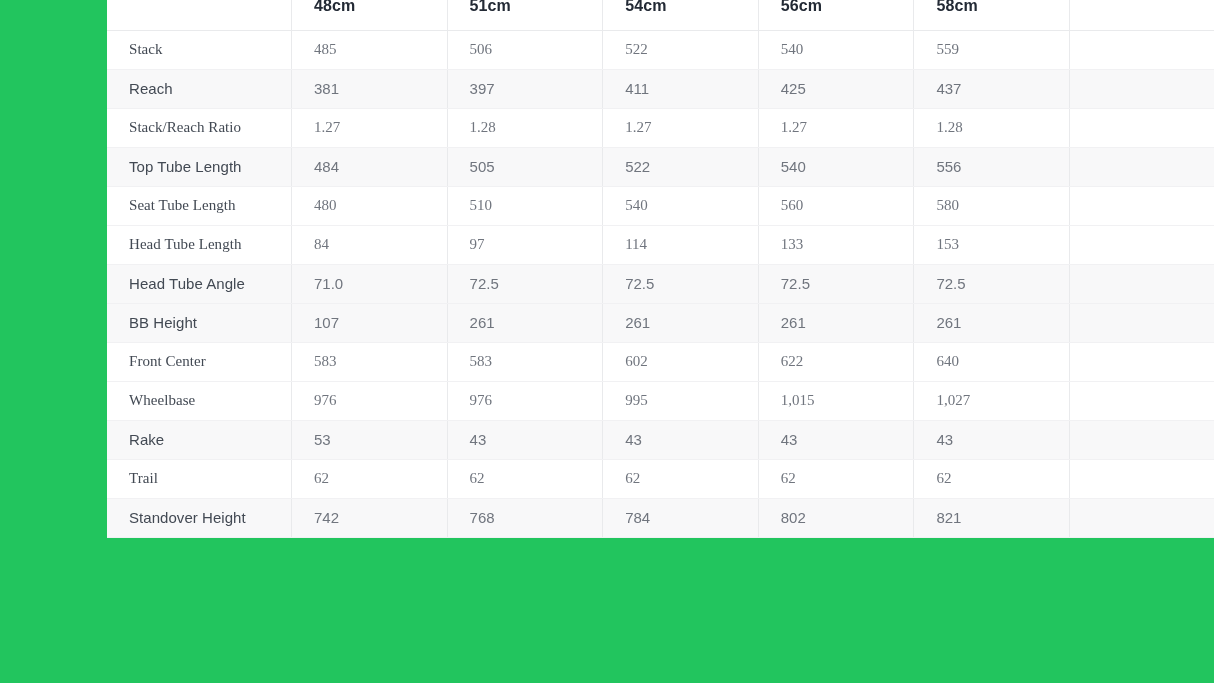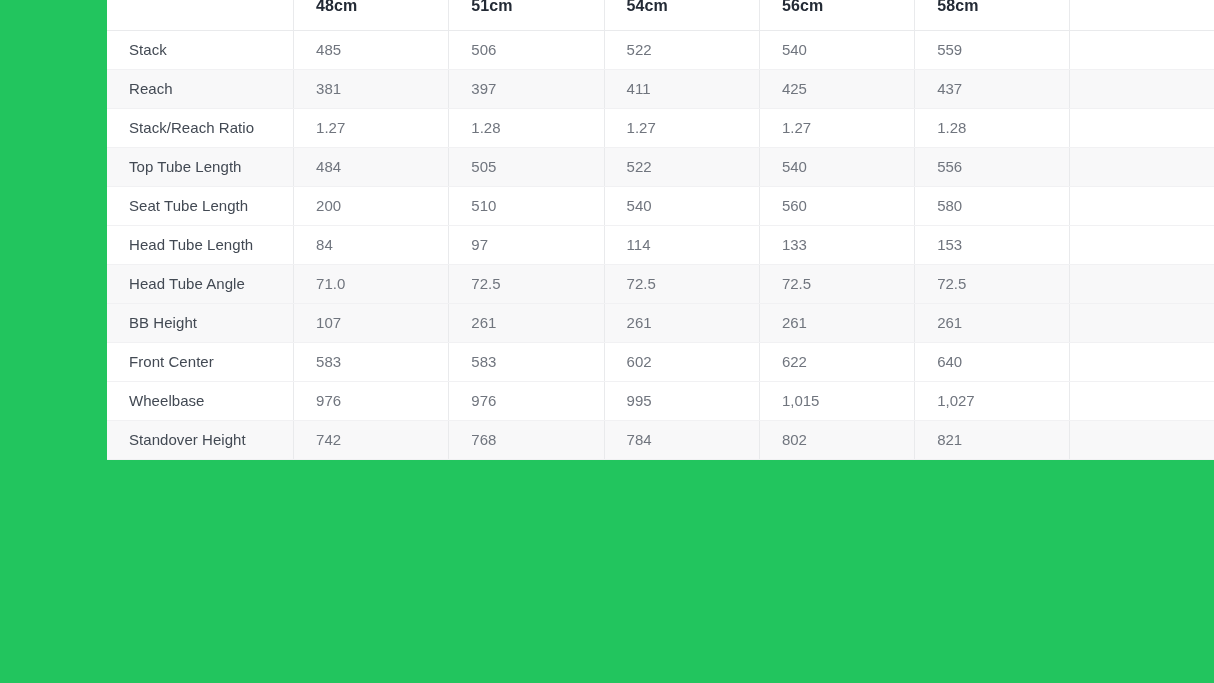--- a/index.html
+++ b/index.html
@@ -74,20 +74,21 @@
     color: #424953;
     padding-left: 8px;
     letter-spacing: 0.05px;
   }
 
   tbody tr.row-shaded td {
     background: #f8f8f9;
   }
   tbody tr.row-plain td {
     background: #ffffff;
+    font-family: Liberation Serif, serif;
   }
 
   
   #geometry-table th.sep,
   #geometry-table td.sep {
     border-left: 1px solid #e9eaec;
   }
 
   .dash-missing {
     color: #f9a5aa;
@@ -152,21 +153,21 @@
           <td class="cell-label">Top Tube Length</td>
           <td class="sep">484</td>
           <td class="sep">505</td>
           <td class="sep">522</td>
           <td class="sep">540</td>
           <td class="sep">556</td>
           <td class="sep"></td>
         </tr>
         <tr class="row-plain">
           <td class="cell-label">Seat Tube Length</td>
-          <td class="sep">200</td>
+          <td class="sep">480</td>
           <td class="sep">510</td>
           <td class="sep">540</td>
           <td class="sep">560</td>
           <td class="sep">580</td>
           <td class="sep"></td>
         </tr>
         <tr class="row-plain">
           <td class="cell-label">Head Tube Length</td>
           <td class="sep">84</td>
           <td class="sep">97</td>
@@ -205,20 +206,38 @@
         <tr class="row-plain">
           <td class="cell-label">Wheelbase</td>
           <td class="sep">976</td>
           <td class="sep">976</td>
           <td class="sep">995</td>
           <td class="sep">1,015</td>
           <td class="sep">1,027</td>
           <td class="sep"></td>
         </tr>
         <tr class="row-shaded">
+          <td class="cell-label">Rake</td>
+          <td class="sep">53</td>
+          <td class="sep">43</td>
+          <td class="sep">43</td>
+          <td class="sep">43</td>
+          <td class="sep">43</td>
+          <td class="sep"></td>
+        </tr>
+        <tr class="row-plain">
+          <td class="cell-label">Trail</td>
+          <td class="sep">62</td>
+          <td class="sep">62</td>
+          <td class="sep">62</td>
+          <td class="sep">62</td>
+          <td class="sep">62</td>
+          <td class="sep"></td>
+        </tr>
+        <tr class="row-shaded">
           <td class="cell-label">Standover Height</td>
           <td class="sep">742</td>
           <td class="sep">768</td>
           <td class="sep">784</td>
           <td class="sep">802</td>
           <td class="sep">821</td>
           <td class="sep"></td>
         </tr>
       </tbody>
   </table>

